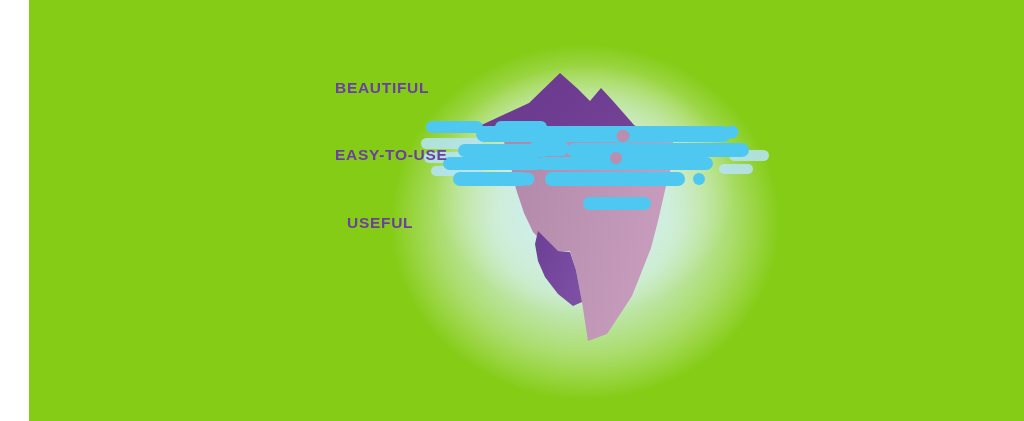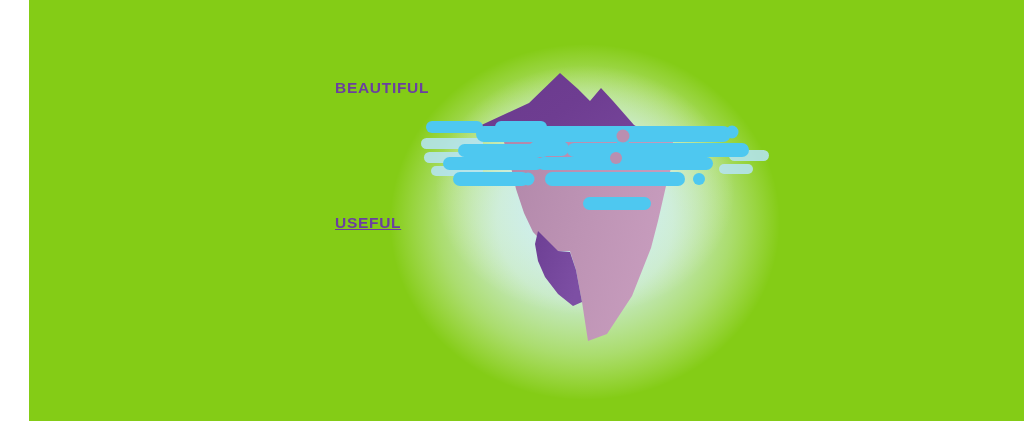--- a/index.html
+++ b/index.html
@@ -122,16 +122,17 @@
 
       <g fill="#b98fb0">
         <circle cx="594" cy="136" r="6.5"></circle>
         <circle cx="587" cy="158" r="6"></circle>
       </g>
     </g>
   </svg>
 
   <div class="label-layer">
     <div class="tier-label" style="left:306px; top:80px;">BEAUTIFUL</div>
-    <div class="tier-label" style="left:306px; top:215px;text-decoration:underline;">USEFUL</div>
+    <div class="tier-label" style="left:306px; top:147px;">EASY-TO-USE</div>
+    <div class="tier-label" style="left:318px; top:215px;">USEFUL</div>
   </div>
 
 </div>
 
 </body></html>

